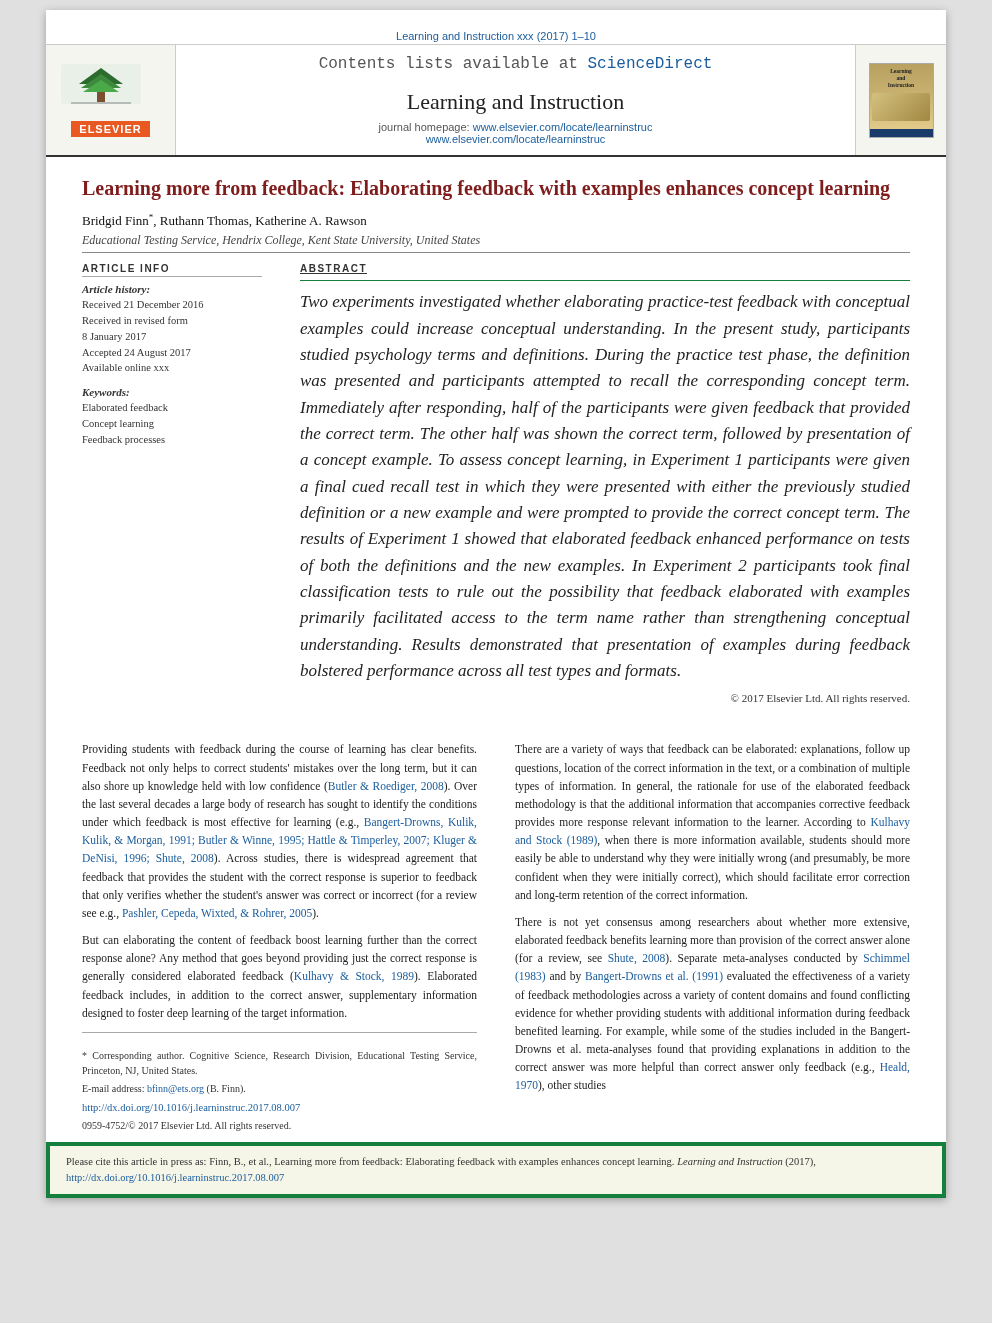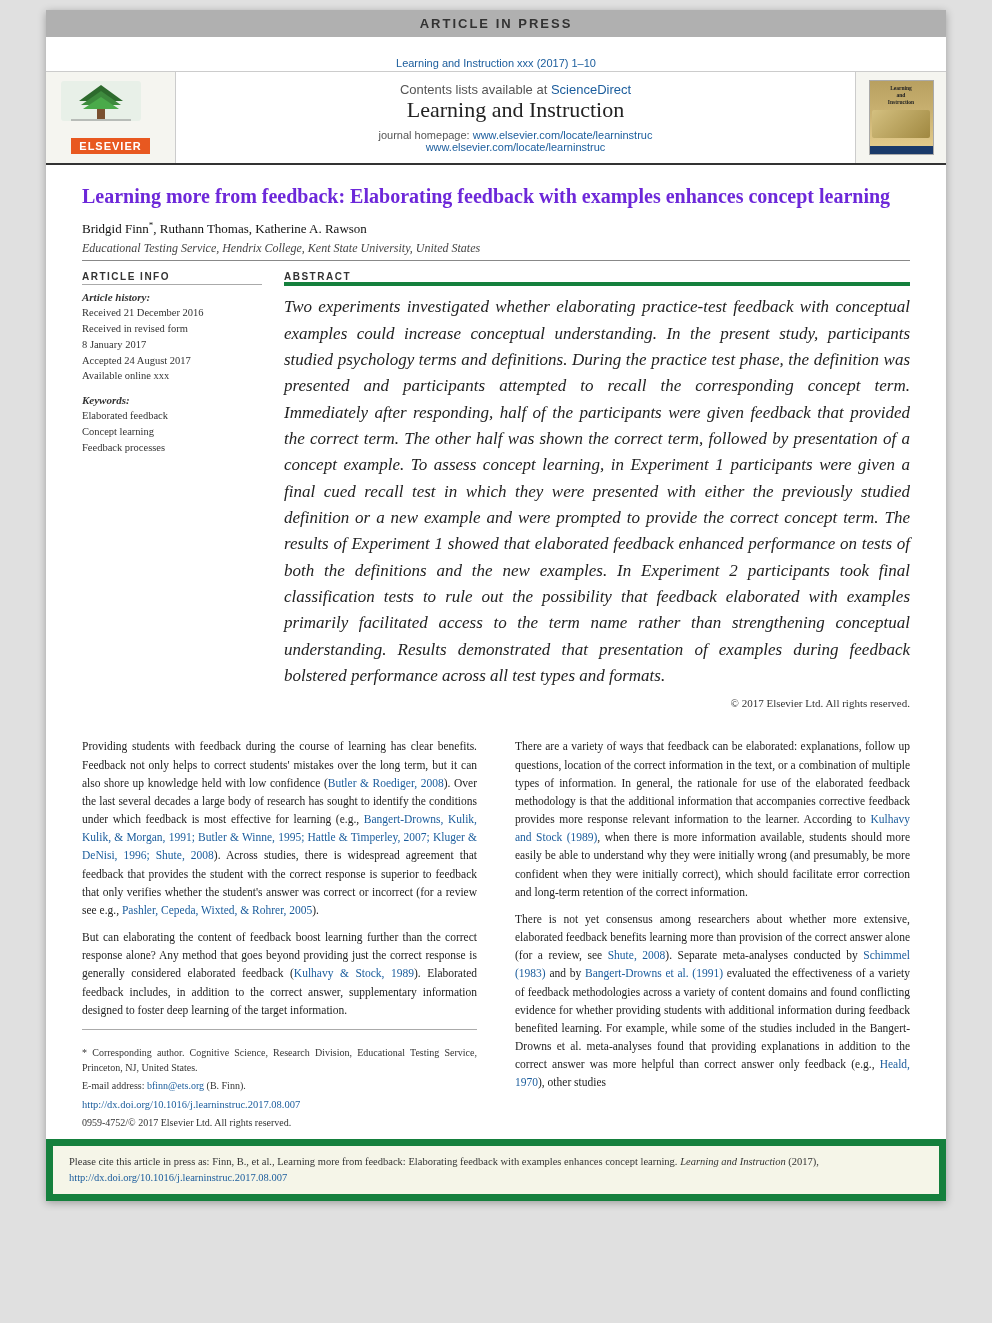--- a/index.html
+++ b/index.html
@@ -75,24 +75,24 @@
     .journal-header-center {
       flex: 1;
       display: flex;
       flex-direction: column;
       align-items: center;
       justify-content: center;
       padding: 10px 20px;
       border-right: 1px solid #ccc;
     }
     .contents-line {
-      font-size: 13px;
+      font-size: 16px;
       color: #555;
-      font-family: Liberation Sans, sans-serif;
-      margin-bottom: 0;
+      font-family: Liberation Mono, monospace;
+      margin-bottom: 16px;
     }
     .contents-line a, .sciencedirect-link {
       color: #1a5c9c;
     }
     .journal-title-big {
       font-size: 22px;
       font-family: 'Times New Roman', serif;
       color: #222;
       text-align: center;
       margin-bottom: 6px;
@@ -144,42 +144,42 @@
       bottom: 0;
       left: 0;
     }
     
     .main-content {
       padding: 18px 36px 10px 36px;
     }
     .article-title {
       font-size: 20px;
       font-weight: bold;
-      color: #6d28d9;
+      color: #7f1d1d;
       margin-bottom: 10px;
       line-height: 1.35;
     }
     .authors-line {
       font-size: 13px;
       color: #111;
       margin-bottom: 4px;
     }
     .authors-line sup {
       font-size: 9px;
     }
     .affiliation-line {
       font-size: 12px;
       font-style: italic;
       color: #444;
       margin-bottom: 4px;
     }
     .two-col {
       display: flex;
-      gap: 22px;
-      margin-bottom: 8px;
+      gap: 38px;
+      margin-bottom: 16px;
       border-top: 1px solid #888;
       padding-top: 10px;
     }
     .article-info {
       width: 180px;
       flex-shrink: 0;
     }
     .article-info h3 {
       font-size: 10px;
       font-family: Arial, sans-serif;
@@ -205,23 +205,24 @@
     }
     .abstract-col {
       flex: 1;
     }
     .abstract-col h3 {
       font-size: 10px;
       font-family: Arial, sans-serif;
       letter-spacing: 1.5px;
       text-transform: uppercase;
       color: #333;
-      border-bottom: 4px solid #15803d;
-      padding-bottom: 0;
+      border-bottom: 1px solid #15803d;
+      padding-bottom: 6px;
       margin-bottom: 8px;
+      text-decoration: underline;
     }
     .abstract-text {
       font-size: 17px;
       line-height: 1.55;
       color: #222;
       text-align: justify;
       font-style: italic;
     }
     .copyright-line {
       font-size: 11px;
@@ -267,39 +268,36 @@
       color: #1a5c9c;
       margin-top: 4px;
     }
     .issn-line {
       font-size: 10px;
       color: #333;
     }
     
     .citation-bar {
       background: #f5f5e8;
-      border: 7px solid #15803d;
+      border: 4px solid #15803d;
       padding: 8px 16px;
       font-size: 10.5px;
       color: #333;
       margin-top: 8px;
       line-height: 1.5;
     }
     .citation-bar span.cite-italic {
       font-style: italic;
     }
   </style>
 </head>
 <body>
 
 <div class="page">
 
-  <div class="article-in-press-bar">
-    <span>ARTICLE IN PRESS</span>
-  </div>
 
   <div class="journal-header">
     <div class="journal-ref-line">
       <span>Learning and Instruction xxx (2017) 1–10</span>
     </div>
     <div class="journal-header-inner">
 
       <div class="journal-logo-left">
         <div class="elsevier-logo">
           

